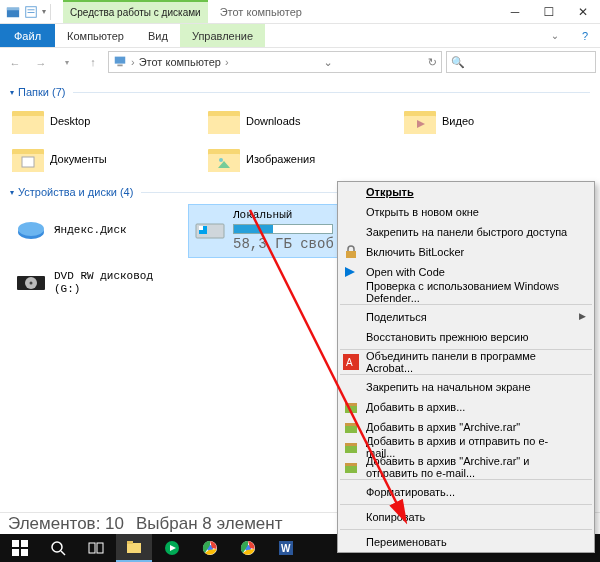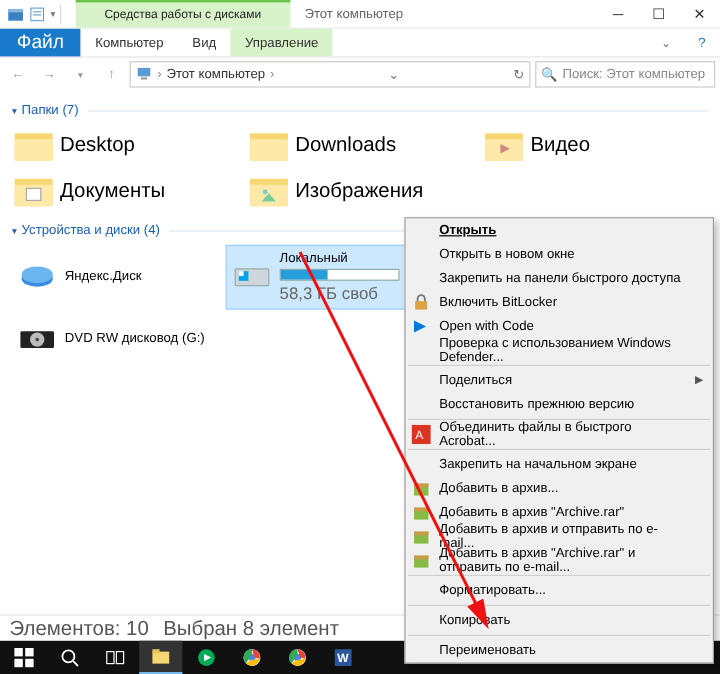--- a/index.html
+++ b/index.html
@@ -23,21 +23,21 @@
     border-bottom: 1px solid #e5e5e5;
   }
   .titlebar .qat {
     display: flex; align-items: center; gap: 4px; padding: 0 6px;
   }
   .titlebar .qat svg, .titlebar .qat .icn { width: 14px; height: 14px; }
   .ribbon-tab-hdr {
     background: #d8f3c9;
     color: #222;
     font-size: 10px;
-    padding: 2px 24px;
+    padding: 2px 7px;
     margin-left: 6px;
     display: flex; flex-direction: column; justify-content: center;
     border-top: 2px solid #6cc24a;
   }
   .titlebar .title {
     flex: 1;
     display: flex; align-items: center; justify-content: flex-start;
     padding-left: 12px;
     color: #666;
     font-size: 11px;
@@ -47,21 +47,21 @@
     width: 34px; display: flex; align-items: center; justify-content: center;
     font-size: 12px; color: #333;
   }
   
   .menurow {
     height: 24px; display: flex; align-items: stretch; background: #fff;
     border-bottom: 1px solid #e5e5e5;
   }
   .menurow .file-tab {
     background: #1979ca; color: #fff; padding: 0 14px; display: flex; align-items: center;
-    font-size: 16px;
+    font-size: 11px;
   }
   .menurow .tab { padding: 0 12px; display: flex; align-items: center; color: #333; }
   .menurow .tab.green { background: #d8f3c9; }
   .menurow .spacer { flex: 1; }
   .menurow .rh { width: 30px; display:flex; align-items:center; justify-content:center; color:#1979ca;}
   
   .addrrow {
     height: 28px; display: flex; align-items: center; gap: 4px; padding: 2px 4px;
   }
   .nav-btn { width: 22px; height: 22px; border-radius: 2px; display:flex; align-items:center; justify-content:center; color:#999;}
@@ -82,23 +82,23 @@
   .group-hdr::before { content:"▾"; font-size:8px; color:#1a5fb4;}
   .group-hdr .line { flex:1; height:1px; background:#dbe7f3; margin-left:4px;}
   .icons-grid {
     display: grid;
     grid-template-columns: repeat(3, 1fr);
     gap: 4px 8px;
     margin-bottom: 10px;
   }
   .folder-item { display:flex; align-items:center; gap:6px; padding:4px 2px;}
   .folder-item .ficon { width:32px; height:26px; }
-  .folder-item .label { font-size:17px; color:#000;}
+  .folder-item .label { font-size:11px; color:#000;}
   .devices-row { display:flex; gap:8px; flex-wrap:wrap;}
-  .device-item { width:170px; display:flex; align-items:center; gap:6px; padding:4px;}
+  .device-item { width:170px; display:flex; align-items:center; gap:6px; padding:4px;font-family:Liberation Mono, monospace;}
   .device-item.selected { background:#cce8ff; border:1px solid #99d1ff;}
   .device-item .dicon { width:34px; height:34px; flex-shrink:0;}
   .device-item .dtxt { font-size:11px; color:#000; line-height:1.2;}
   .device-item .dtxt .sub { color:#666; font-size:14px;}
   .device-item .dtxt .bar { width:100px; height:10px; border:1px solid #8aa; background:#fff; margin:2px 0;}
   .device-item .dtxt .bar .fill { background:#26a0da; height:100%; width:40%;}
 
   
   .ctxmenu {
     position: absolute;
@@ -210,21 +210,20 @@
         </svg>
     </span>
     <span class="sep">›</span>
     <span>Этот компьютер</span>
     <span class="sep">›</span>
     <span class="refresh" style="margin-left:auto;">⌄</span>
     <span class="refresh">↻</span>
   </div>
   <div class="search">
     <span>🔍</span>
-    <span>Поиск: Этот компьютер</span>
   </div>
 </div>
 
 <div class="content">
   <div class="group-hdr">
     <span>Папки (7)</span>
       <span class="line"></span>
   </div>
   <div class="icons-grid">
     <div class="folder-item">
@@ -340,21 +339,21 @@
     </div>
   <div class="item">
       <span>Восстановить прежнюю версию</span>
     </div>
   <div class="sepline"></div>
   <div class="item">
     <span class="micon"><svg viewBox="0 0 16 16">
           <rect width="16" height="16" fill="#d32"></rect>
           <text x="3" y="12" font-size="10" fill="#fff">A</text>
         </svg></span>
-    <span>Объединить файлы в быстрого Acrobat...</span>
+    <span>Объединить панели в программе Acrobat...</span>
   </div>
   <div class="sepline"></div>
   <div class="item">
       <span>Закрепить на начальном экране</span>
     </div>
   <div class="item">
     <span class="micon"><svg viewBox="0 0 16 16">
           <rect x="2" y="4" width="12" height="10" fill="#8b4"></rect>
           <rect x="2" y="4" width="12" height="3" fill="#c94"></rect>
         </svg></span>

